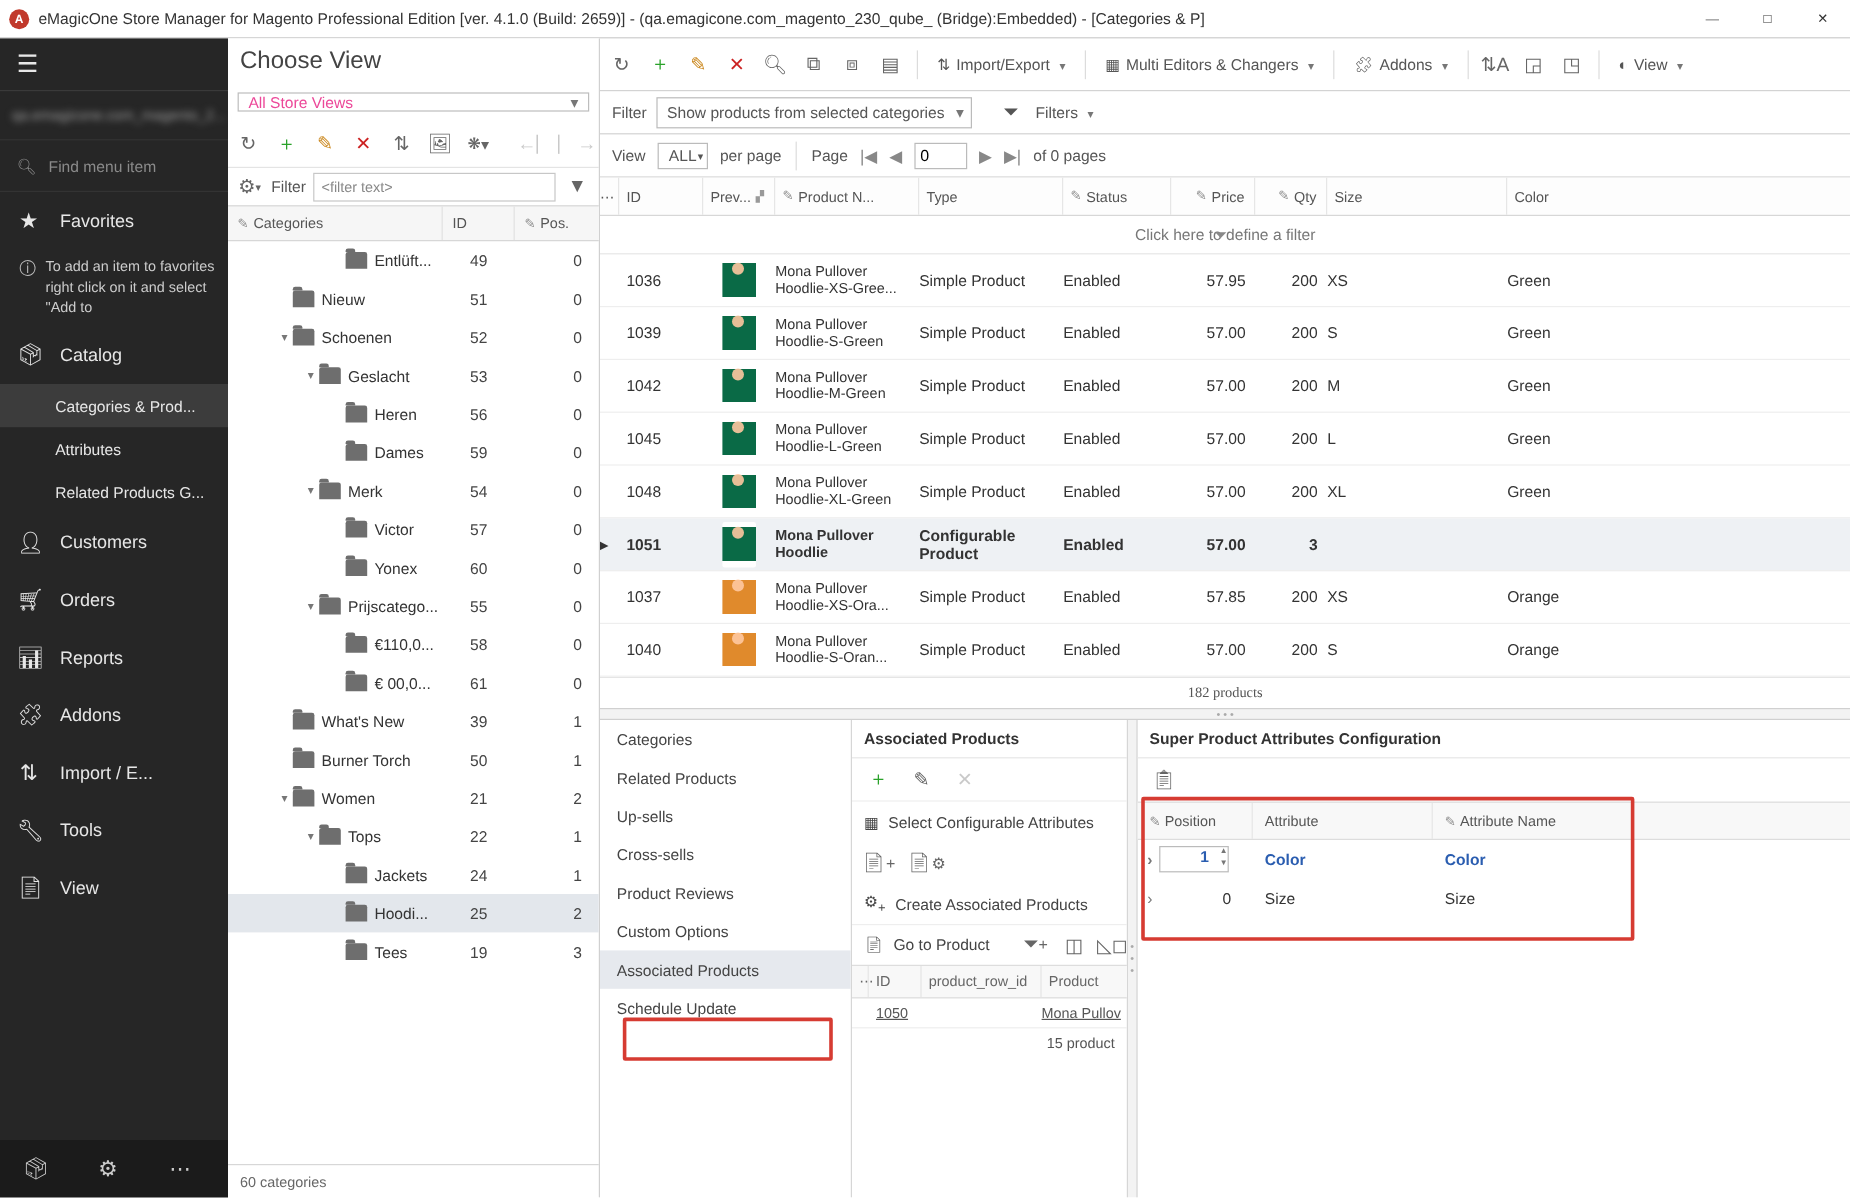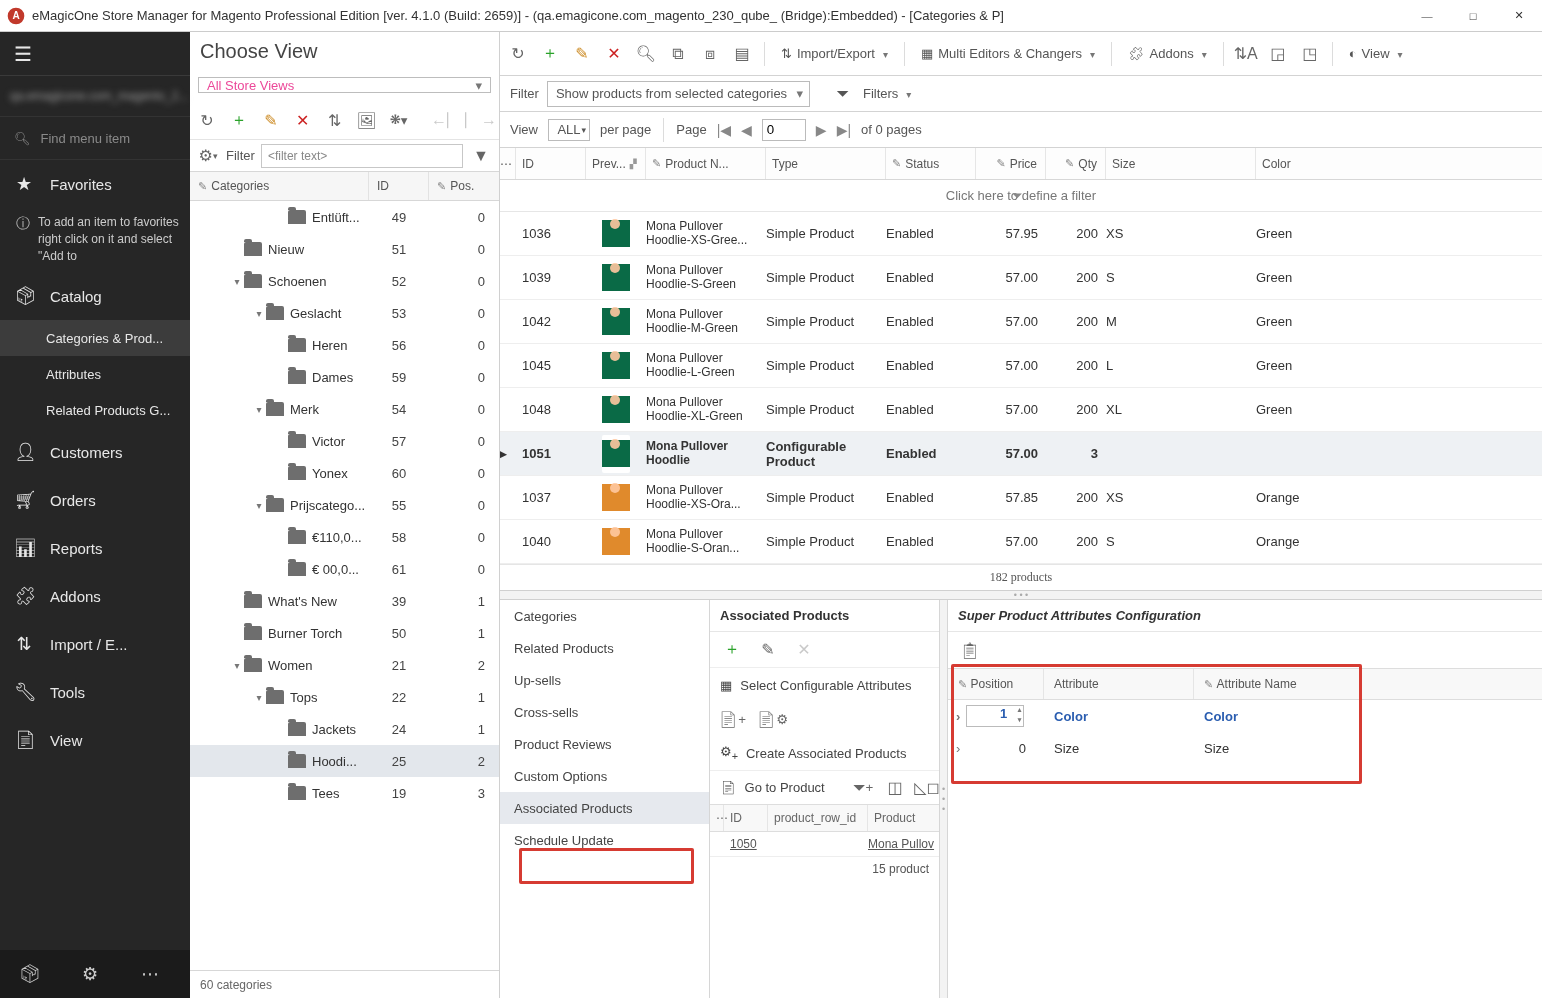--- a/index.html
+++ b/index.html
@@ -96,21 +96,21 @@
   .bitem{ height:32px; display:flex; align-items:center; padding-left:14px; font-size:13px; color:#444; }
   .bitem.sel{ background:#e6e9ee;}
   .b-col2{ width:230px; border-right:1px solid #d6d6d6; display:flex; flex-direction:column;}
   .b-col2 h4{ height:32px; display:flex; align-items:center; padding-left:10px; font-size:13px; font-weight:600; border-bottom:1px solid #e6e6e6;}
   .b2bar{ height:36px; display:flex; align-items:center; gap:12px; padding-left:10px; border-bottom:1px solid #eee;}
   .b2row{ height:34px; display:flex; align-items:center; gap:8px; padding-left:10px; font-size:13px; color:#444;}
   .b2grid-head{ height:28px; display:flex; background:#f8f8f8; border-top:1px solid #ddd; border-bottom:1px solid #ddd; font-size:12px; color:#666;}
   .b2grid-head>div{ border-right:1px solid #e5e5e5; display:flex; align-items:center; padding-left:6px;}
   .b2foot{ height:24px; display:flex; align-items:center; justify-content:flex-end; padding-right:10px; font-size:12px; color:#555; border-top:1px solid #eee;}
   .b-col3{ flex:1; display:flex; flex-direction:column;}
-  .b-col3 h4{ height:32px; display:flex; align-items:center; padding-left:10px; font-size:13px; font-weight:600; border-bottom:1px solid #e6e6e6;font-style:italic;}
+  .b-col3 h4{ height:32px; display:flex; align-items:center; padding-left:10px; font-size:13px; font-weight:600; border-bottom:1px solid #e6e6e6;}
   .b3bar{ height:36px; display:flex; align-items:center; padding-left:10px; gap:12px;}
   .b3head{ height:32px; display:flex; background:#f8f8f8; border-top:1px solid #ddd; border-bottom:1px solid #ddd; font-size:12px; color:#555;}
   .b3head>div{ display:flex; align-items:center; padding-left:10px; border-right:1px solid #e5e5e5;}
   .b3row{ height:32px; display:flex; align-items:center; font-size:13px;}
   .b3row.blue{ color:#2a5db0; font-weight:600;}
   .posin{ width:58px; height:22px; border:1px solid #bbb; text-align:right; padding-right:16px; position:relative; margin-left:6px;}
   .posin::after{ content:"▴\A▾"; white-space:pre; position:absolute; right:2px; top:-1px; font-size:7px; line-height:10px; color:#777;}
 
   
   .hl{ position:absolute; border:3px solid #d63b32; pointer-events:none; border-radius:2px;}

